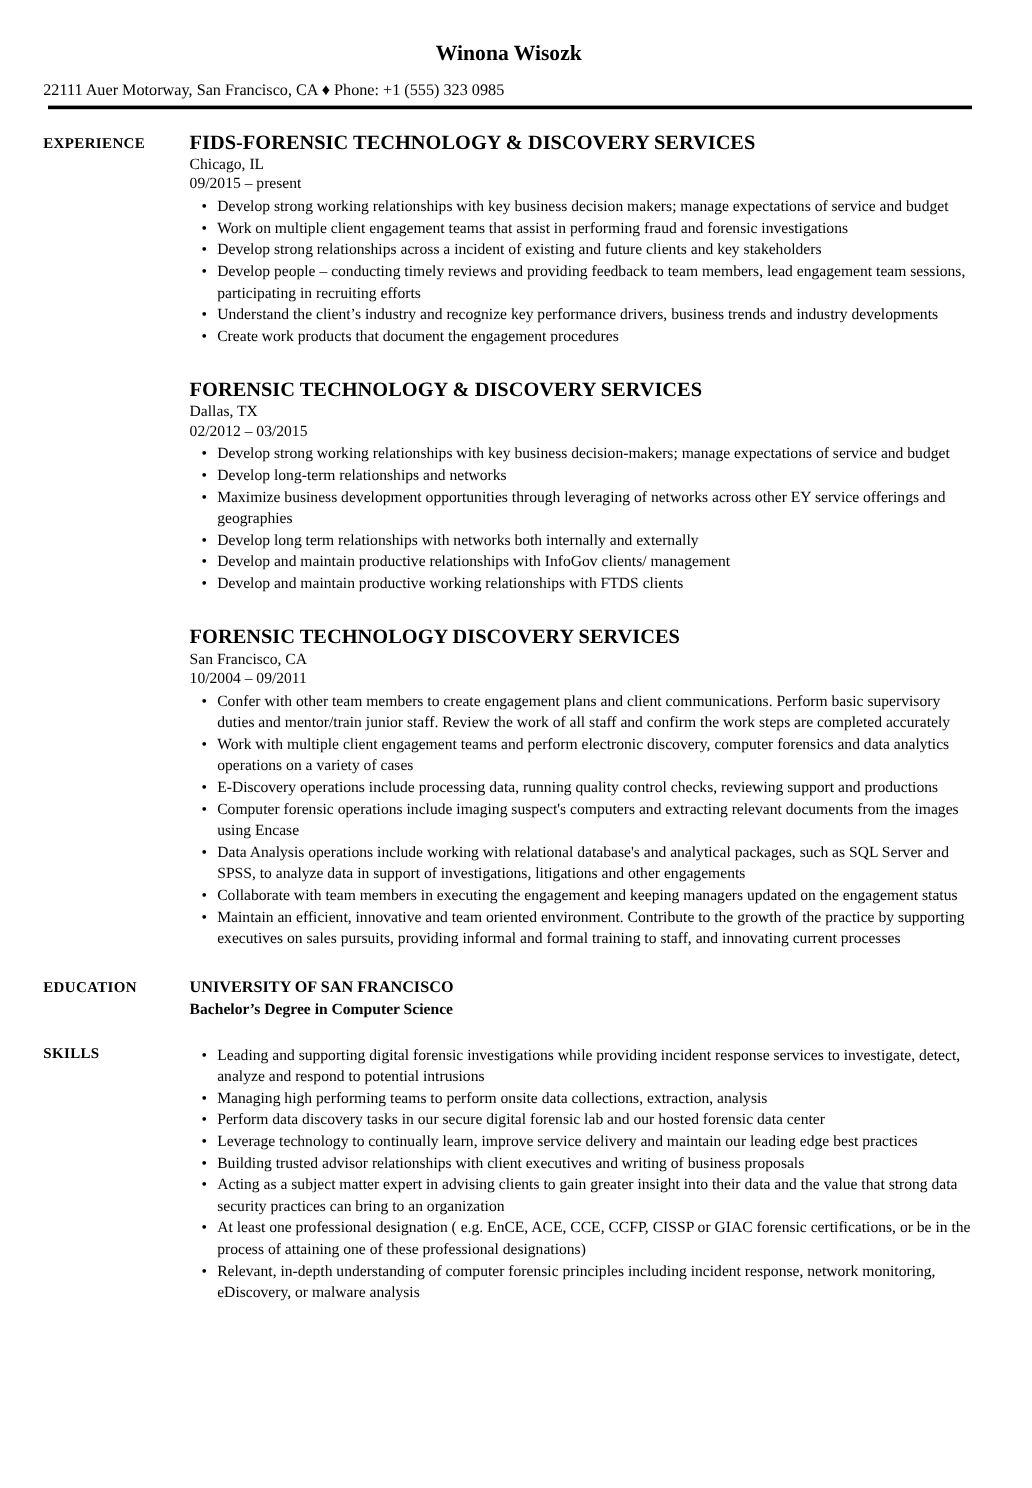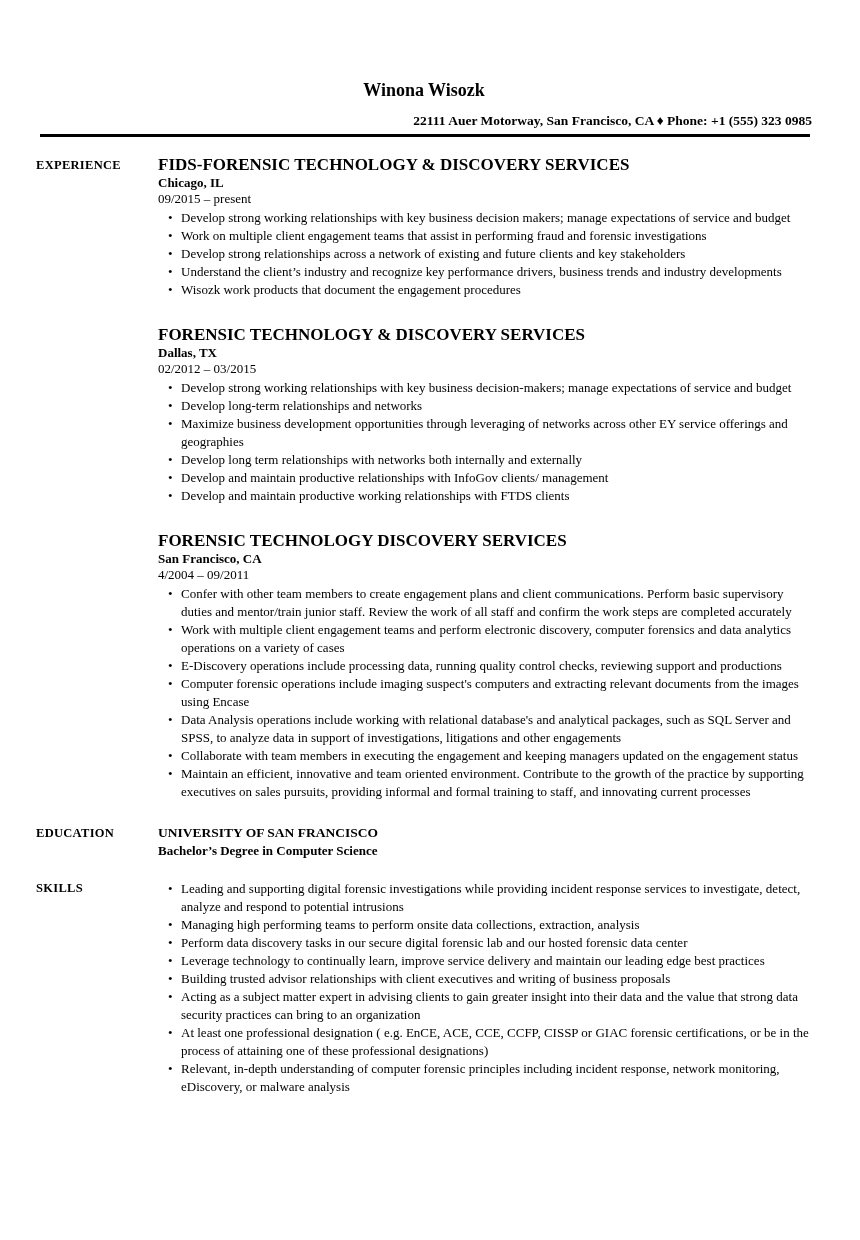--- a/index.html
+++ b/index.html
@@ -11,37 +11,36 @@
     width: 860px;
     height: 1240px;
     overflow: hidden;
     color: #000000;
     font-family: "Liberation Serif", serif;
   }
   .page {
     box-sizing: border-box;
     width: 860px;
     height: 1076px;
-    padding: 44px 48px 0 36px;
-    margin-top: 36px;
+    padding: 34px 48px 0 36px;
   }
   
   .name {
     margin: 0;
     text-align: center;
     font-size: 18px;
     line-height: 20px;
     font-weight: bold;
   }
   .contact {
     margin-top: 13px;
-    text-align: right;
+    text-align: left;
     font-size: 13.5px;
     line-height: 15px;
-    font-weight: bold;
+    font-weight: normal;
   }
   .rule {
     border: none;
     border-top: 3px solid #000;
     margin: 6px 2px 0 4px;
   }
   
   .sections { margin-top: 18px; }
   .section { display: flex; }
   .sec-label {
@@ -62,21 +61,21 @@
   .job:last-child { margin-bottom: 0; }
 
   .job-title {
     font-size: 17px;
     line-height: 19px;
     font-weight: bold;
   }
   .job-location {
     font-size: 13px;
     line-height: 17px;
-    font-weight: bold;
+    font-weight: normal;
   }
   .job-dates {
     font-size: 13px;
     line-height: 16px;
   }
 
   .bullets {
     margin: 2px 0 0 0;
     padding: 0 0 0 23px;
     list-style: none;
@@ -120,42 +119,43 @@
     <div class="section section-experience">
       <div class="sec-label">EXPERIENCE</div>
       <div class="sec-content">
           <div class="job">
             <div class="job-title">FIDS-FORENSIC TECHNOLOGY &amp; DISCOVERY SERVICES</div>
             <div class="job-location">Chicago, IL</div>
             <div class="job-dates">09/2015 – present</div>
             <ul class="bullets">
               <li>Develop strong working relationships with key business decision makers; manage expectations of service and budget</li>
               <li>Work on multiple client engagement teams that assist in performing fraud and forensic investigations</li>
-              <li>Develop strong relationships across a network of existing and future clients and key stakeholders</li>
+              <li>Develop strong relationships across a incident of existing and future clients and key stakeholders</li>
+              <li>Develop people – conducting timely reviews and providing feedback to team members, lead engagement team sessions, participating in recruiting efforts</li>
               <li>Understand the client’s industry and recognize key performance drivers, business trends and industry developments</li>
-              <li>Wisozk work products that document the engagement procedures</li>
+              <li>Create work products that document the engagement procedures</li>
             </ul>
           </div>
           <div class="job">
             <div class="job-title">FORENSIC TECHNOLOGY &amp; DISCOVERY SERVICES</div>
             <div class="job-location">Dallas, TX</div>
             <div class="job-dates">02/2012 – 03/2015</div>
             <ul class="bullets">
               <li>Develop strong working relationships with key business decision-makers; manage expectations of service and budget</li>
               <li>Develop long-term relationships and networks</li>
               <li>Maximize business development opportunities through leveraging of networks across other EY service offerings and geographies</li>
               <li>Develop long term relationships with networks both internally and externally</li>
               <li>Develop and maintain productive relationships with InfoGov clients/ management</li>
               <li>Develop and maintain productive working relationships with FTDS clients</li>
             </ul>
           </div>
           <div class="job">
             <div class="job-title">FORENSIC TECHNOLOGY DISCOVERY SERVICES</div>
             <div class="job-location">San Francisco, CA</div>
-            <div class="job-dates">4/2004 – 09/2011</div>
+            <div class="job-dates">10/2004 – 09/2011</div>
             <ul class="bullets">
               <li>Confer with other team members to create engagement plans and client communications. Perform basic supervisory duties and mentor/train junior staff. Review the work of all staff and confirm the work steps are completed accurately</li>
               <li>Work with multiple client engagement teams and perform electronic discovery, computer forensics and data analytics operations on a variety of cases</li>
               <li>E-Discovery operations include processing data, running quality control checks, reviewing support and productions</li>
               <li>Computer forensic operations include imaging suspect's computers and extracting relevant documents from the images using Encase</li>
               <li>Data Analysis operations include working with relational database's and analytical packages, such as SQL Server and SPSS, to analyze data in support of investigations, litigations and other engagements</li>
               <li>Collaborate with team members in executing the engagement and keeping managers updated on the engagement status</li>
               <li>Maintain an efficient, innovative and team oriented environment. Contribute to the growth of the practice by supporting executives on sales pursuits, providing informal and formal training to staff, and innovating current processes</li>
             </ul>
           </div>

